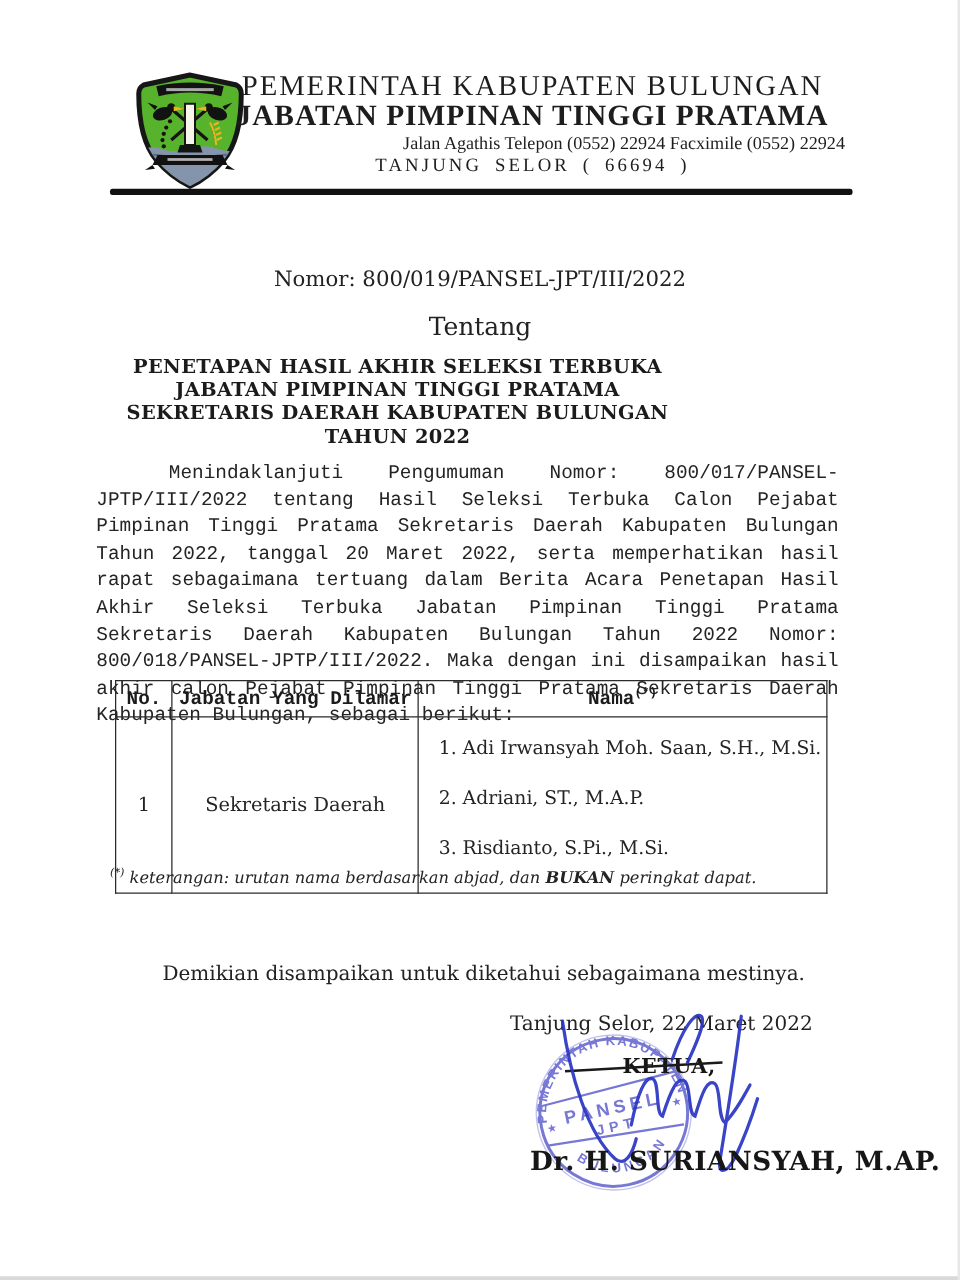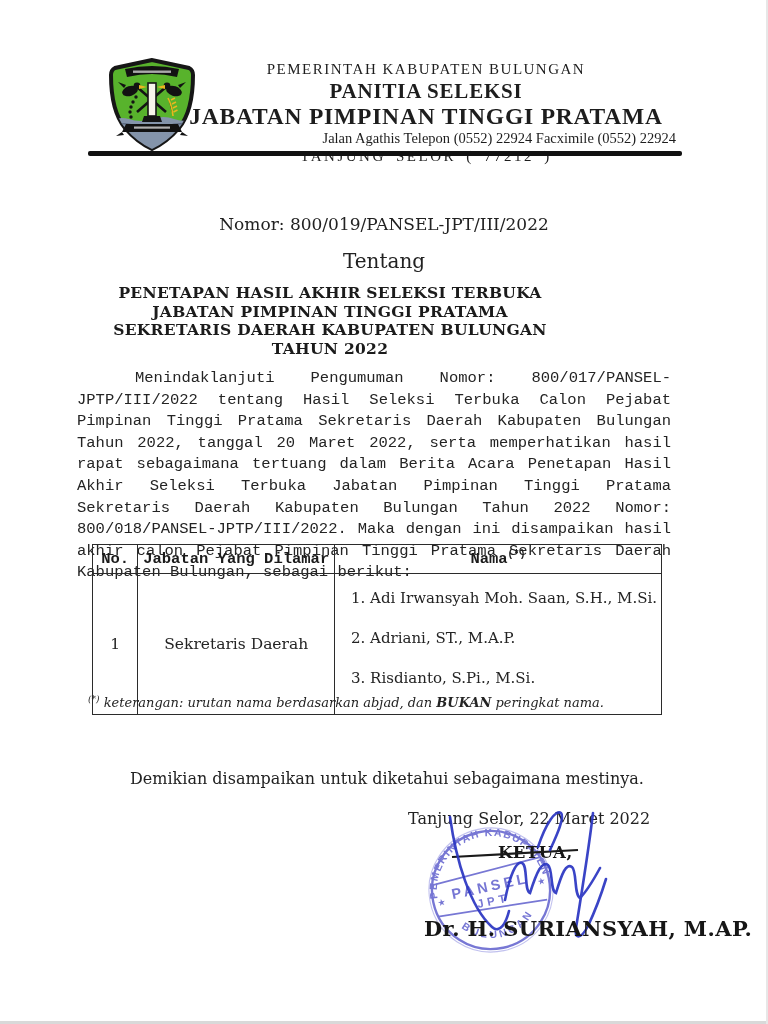--- a/index.html
+++ b/index.html
@@ -5,33 +5,33 @@
   html,body{margin:0;padding:0;background:#ffffff;}
   .page{position:relative;width:768px;height:1024px;background:#ffffff;overflow:hidden;
         font-family:"DejaVu Serif",serif;color:#222;}
   .edge-bottom{position:absolute;left:0;right:0;bottom:0;height:3px;background:#d9d9d9;}
   .edge-right{position:absolute;top:0;bottom:0;right:0;width:2px;background:#e7e7e7;}
 
   
   .logo{position:absolute;left:100px;top:56px;width:104px;height:98px;}
   .hdr{position:absolute;left:176px;top:58px;width:500px;text-align:center;
        font-family:"Liberation Serif",serif;color:#1d1d1d;}
-  .hdr-gov{font-size:15px;letter-spacing:1.5px;line-height:22px;}
+  .hdr-gov{font-size:23px;letter-spacing:1.5px;line-height:22px;}
   .hdr-committee{font-size:21px;font-weight:bold;letter-spacing:.8px;line-height:23px;}
   .hdr-scope{font-size:23.5px;font-weight:bold;letter-spacing:.8px;line-height:26px;}
   .hdr-addr{font-size:14.5px;line-height:17px;margin-top:1px;text-align:right;}
   .hdr-city{font-size:15px;letter-spacing:2.5px;word-spacing:4px;line-height:18px;}
   .divider{position:absolute;left:88px;top:151px;width:594px;height:5px;background:#111;border-radius:2px;}
 
   
   .center-line{position:absolute;left:0;width:768px;text-align:center;}
   .doc-title{top:183px;font-size:24px;font-weight:bold;letter-spacing:1.5px;color:#1b1b1b;}
   .doc-number{top:214px;font-size:17px;}
   .about{top:249px;font-size:20px;}
-  .subject{position:absolute;left:12px;top:284px;width:636px;text-align:center;
+  .subject{position:absolute;left:0;top:284px;width:636px;text-align:center;
            font-size:15.5px;font-weight:bold;line-height:18.5px;letter-spacing:.3px;color:#1b1b1b;}
 
   
   .body-par{position:absolute;left:77px;top:368px;width:594px;font-size:15.5px;
             line-height:21.6px;text-align:justify;text-indent:58px;color:#242424;font-family:Liberation Mono, monospace;}
 
   
   .tbl{position:absolute;left:92px;top:544px;width:570px;border-collapse:collapse;
        font-size:15.5px;color:#242424;}
   .tbl th,.tbl td{border:1.6px solid #2b2b2b;}
@@ -110,24 +110,23 @@
         <path d="M71 44 L75 42 M72 48 L76 46 M73 52 L77 50 M73.5 56 L77.5 54"></path>
     </g>
 
     <path d="M26 68 L78 68 L82 76 L22 76 Z" fill="#111"></path>
     <path d="M22 76 L16 80 L24 79 Z M82 76 L88 80 L80 79 Z" fill="#111"></path>
     <rect x="34" y="70.5" width="36" height="2.2" fill="#d8d8d8" opacity=".8"></rect>
   </svg>
 
   <div class="hdr">
     <div class="hdr-gov">PEMERINTAH KABUPATEN BULUNGAN</div>
-    <div class="hdr-committee">PANITIA SELEKSI</div>
     <div class="hdr-scope">JABATAN PIMPINAN TINGGI PRATAMA</div>
     <div class="hdr-addr">Jalan Agathis Telepon (0552) 22924 Facximile (0552) 22924</div>
-    <div class="hdr-city">TANJUNG SELOR ( 77212 )</div>
+    <div class="hdr-city">TANJUNG SELOR ( 66694 )</div>
   </div>
   <div class="divider"></div>
 
   <div class="center-line doc-number">Nomor: 800/019/PANSEL-JPT/III/2022</div>
   <div class="center-line about">Tentang</div>
   <div class="subject">
     <div>PENETAPAN HASIL AKHIR SELEKSI TERBUKA</div>
     <div>JABATAN PIMPINAN TINGGI PRATAMA</div>
     <div>SEKRETARIS DAERAH KABUPATEN BULUNGAN</div>
     <div>TAHUN 2022</div>
@@ -148,21 +147,21 @@
       <td class="cell-names">
         <div class="cand">1. Adi Irwansyah Moh. Saan, S.H., M.Si.</div>
         <div class="cand">2. Adriani, ST., M.A.P.</div>
         <div class="cand">3. Risdianto, S.Pi., M.Si.</div>
       </td>
     </tr>
   </tbody>
     </table>
 
   <div class="footnote">
-    <span class="fn-marker">(*)</span><span> keterangan: urutan nama berdasarkan abjad, dan </span><b>BUKAN</b><span> peringkat nama.</span>
+    <span class="fn-marker">(*)</span><span> keterangan: urutan nama berdasarkan abjad, dan </span><b>BUKAN</b><span> peringkat dapat.</span>
   </div>
   <div class="closing">Demikian disampaikan untuk diketahui sebagaimana mestinya.</div>
 
   <div class="place-date">Tanjung Selor, 22 Maret 2022</div>
 
   <svg class="stamp-wrap" viewBox="0 0 150 150">
     <defs>
       <path id="arcTop" d="M 21 75 A 54 54 0 0 1 129 75"></path>
       <path id="arcBot" d="M 27 75 A 48 48 0 0 0 123 75"></path>
     </defs>

